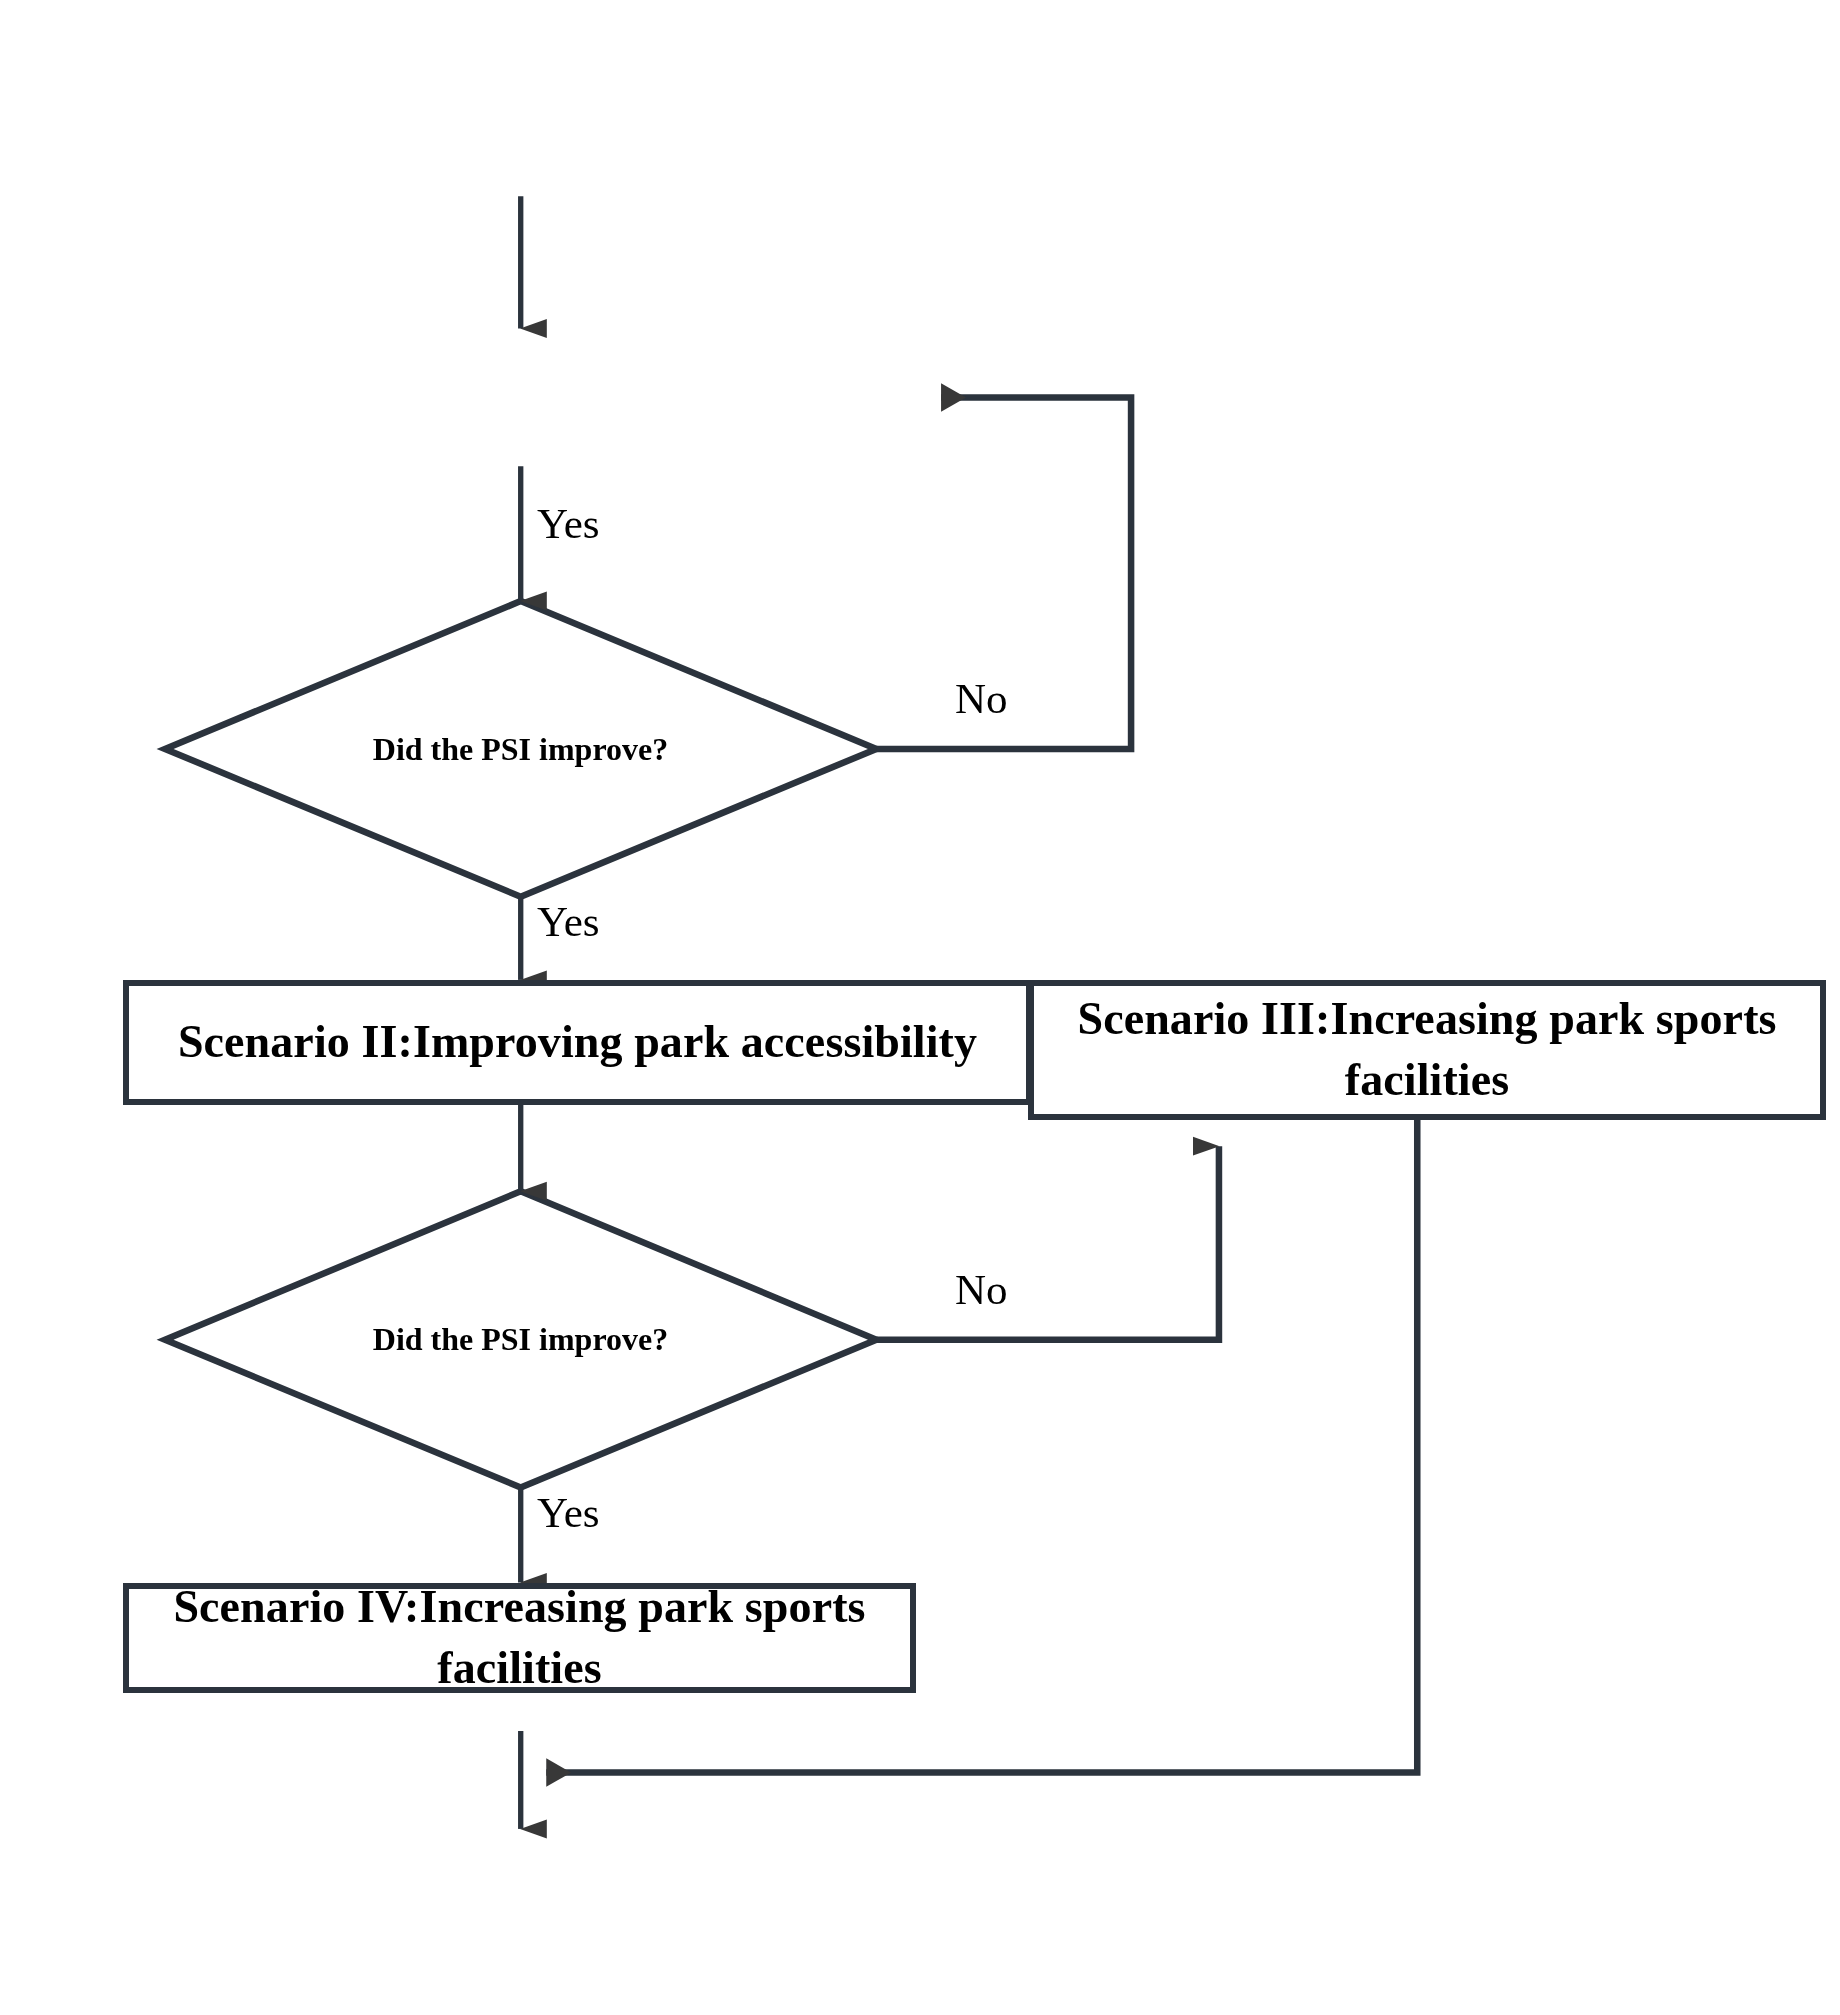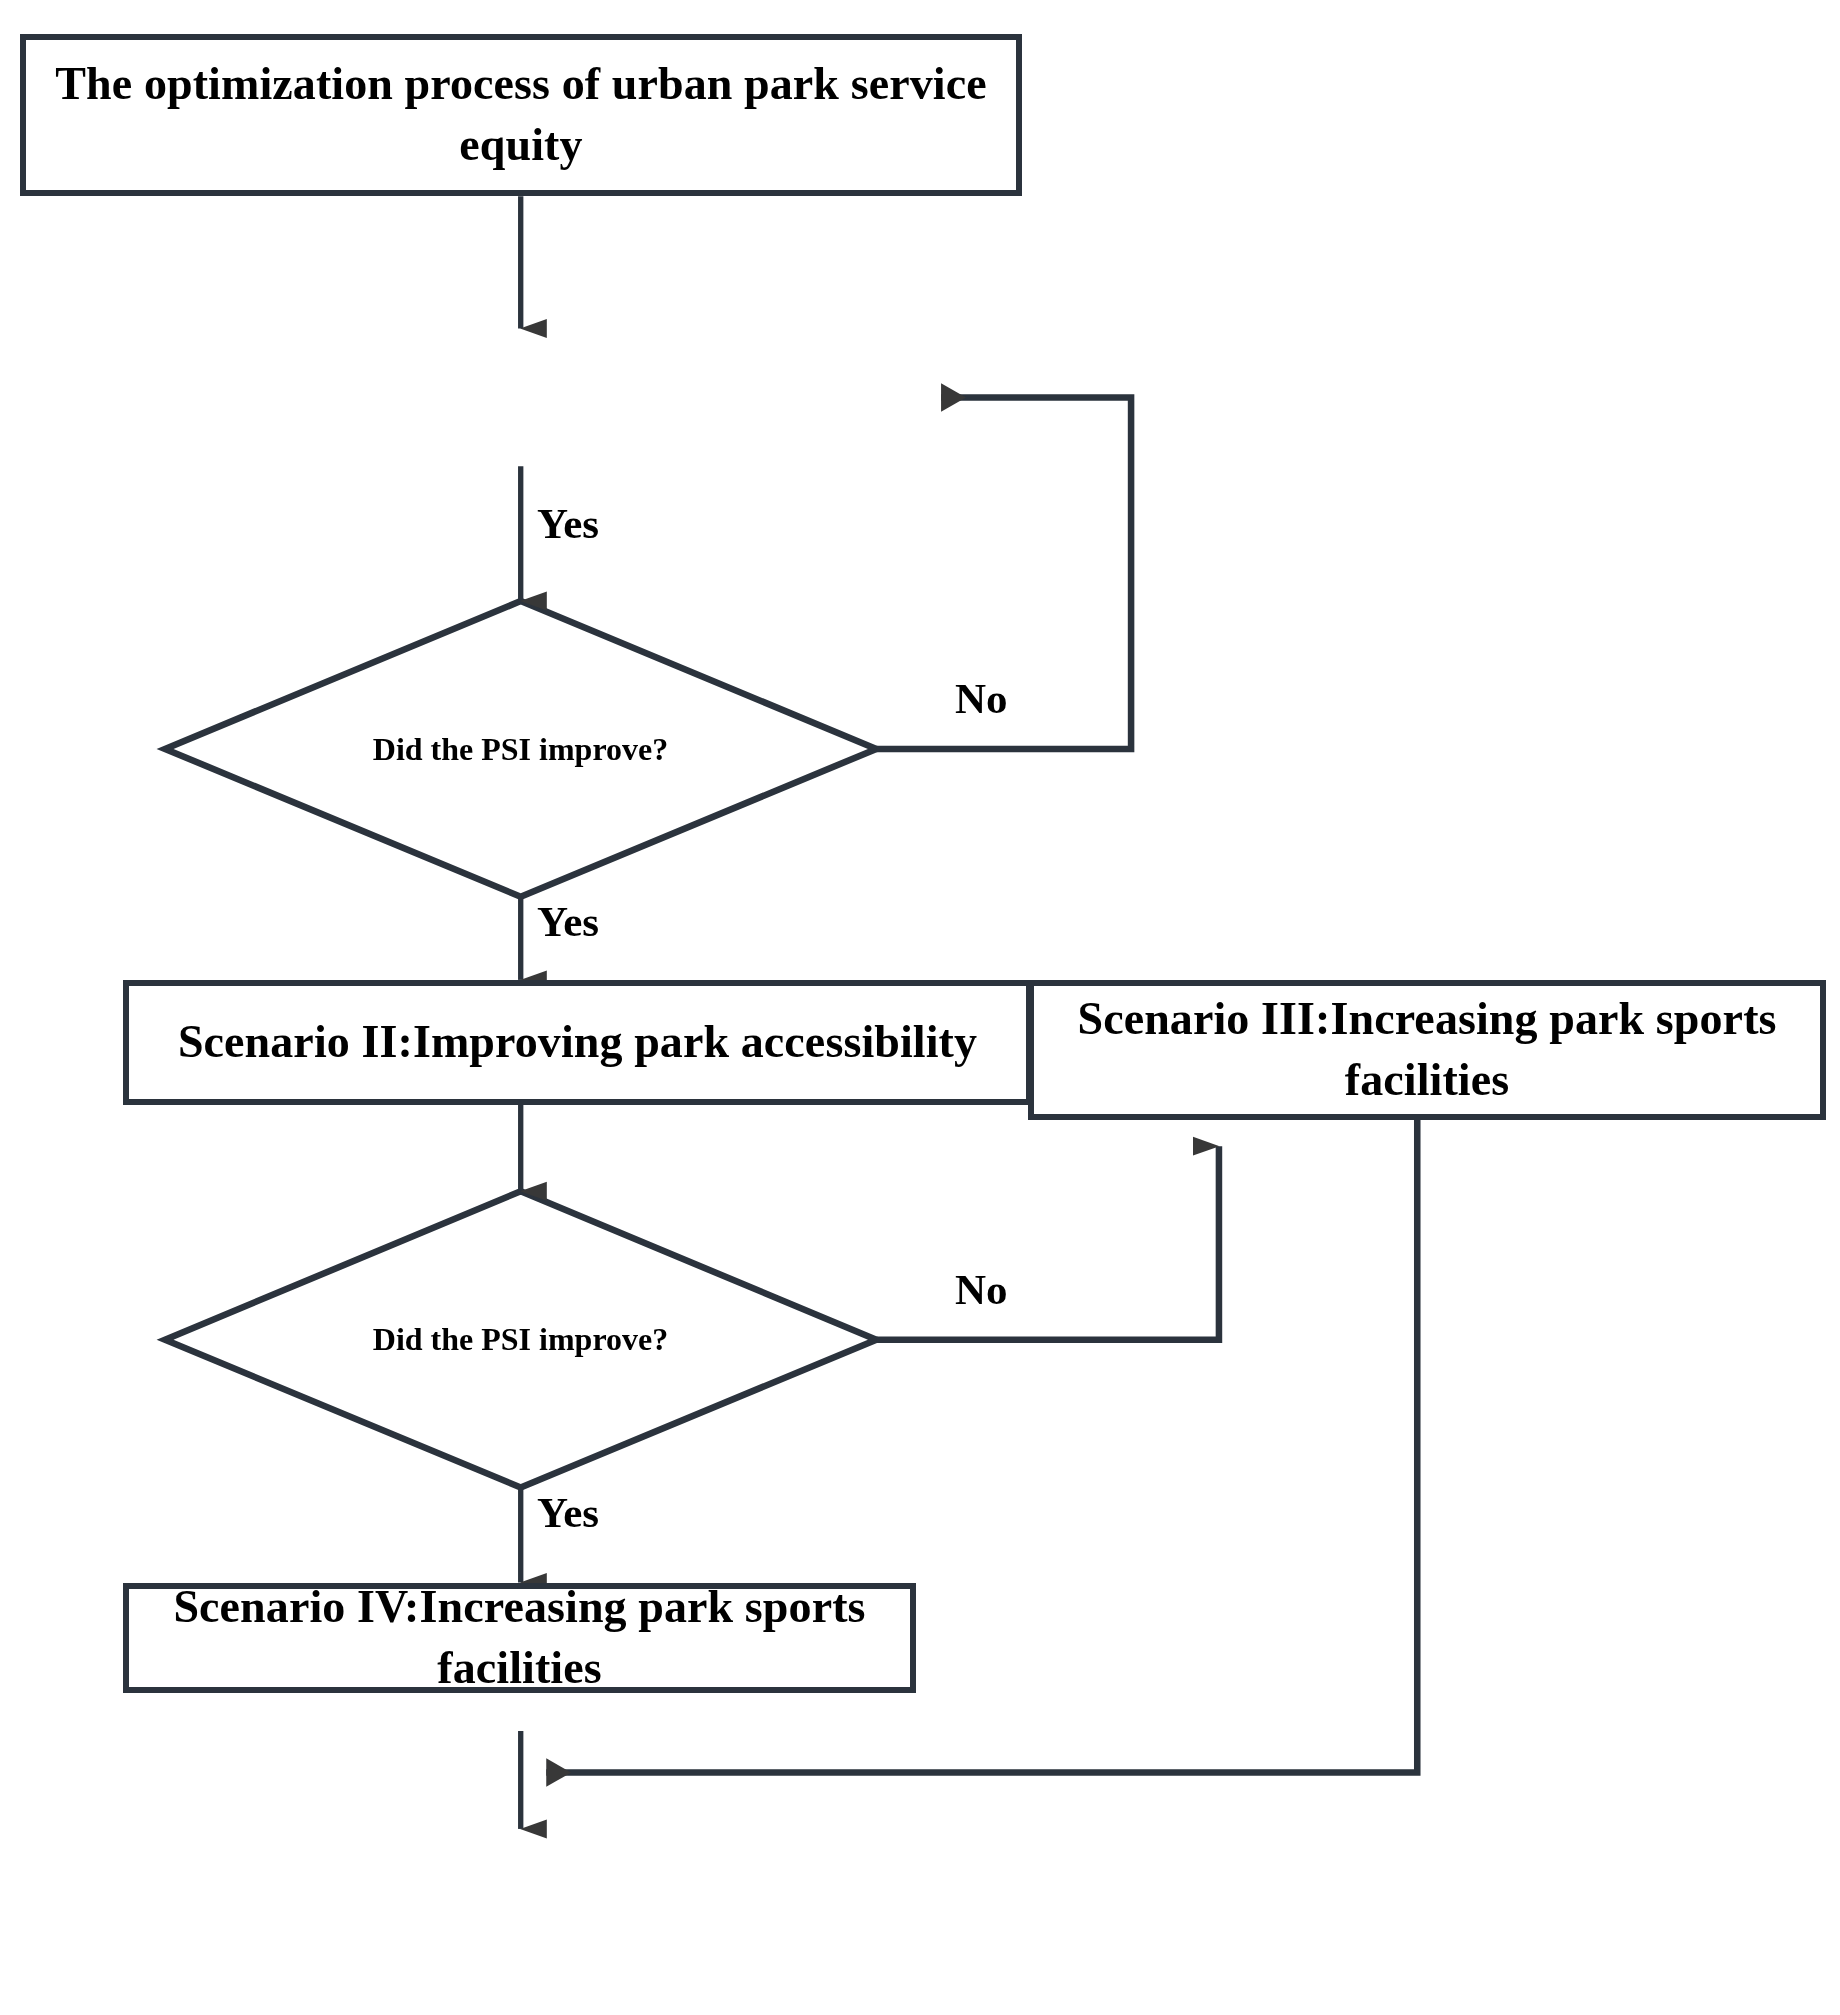--- a/index.html
+++ b/index.html
@@ -49,21 +49,21 @@
   }
   .decision .txt {
     position: relative;
     z-index: 3;
     font-weight: bold;
     color: #000000;
     line-height: 1.2;
   }
   .edge-label {
     position: absolute;
-    font-weight: bold;
+    font-weight: normal;
     color: #000000;
     white-space: nowrap;
     z-index: 4;
     text-align: right;
   }
   .fs-big   { font-size: 46px; }
   .fs-mid   { font-size: 32px; }
   .fs-lab   { font-size: 43px; }
 </style>
 </head>
@@ -100,23 +100,20 @@
 
     <polyline points="1476,2256 2053,2256 2053,1930" fill="none" stroke="#2b333d" stroke-width="11" marker-end="url(#arrUp)"></polyline>
 
     <line x1="877" y1="2505" x2="877" y2="2665" stroke="#2b333d" stroke-width="9" marker-end="url(#arrDown)"></line>
 
     <polyline points="2387,1885 2387,2985 920,2985" fill="none" stroke="#2b333d" stroke-width="11" marker-end="url(#arrLeft)"></polyline>
 
     <line x1="877" y1="2915" x2="877" y2="3080" stroke="#2b333d" stroke-width="9" marker-end="url(#arrDown)"></line>
   </svg>
 
-  <div class="node proc" style="left:20px; top:34px; width:1002px; height:162px;">
-    <div class="txt fs-big">The optimization process of urban park service equity</div>
-  </div>
 
 
   <div class="node decision" style="left:165px; top:601px; width:711px; height:296px;">
     <div class="txt fs-mid">Did the PSI improve?</div>
   </div>
 
   <div class="node proc" style="left:123px; top:980px; width:909px; height:125px;">
     <div class="txt fs-big">Scenario II:Improving park accessibility</div>
   </div>
 

